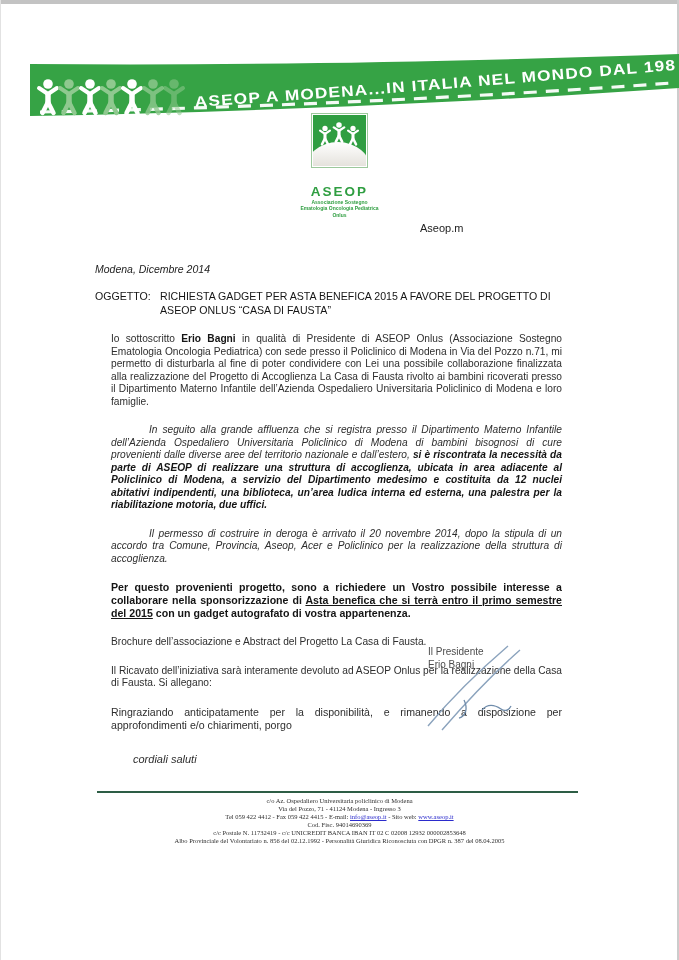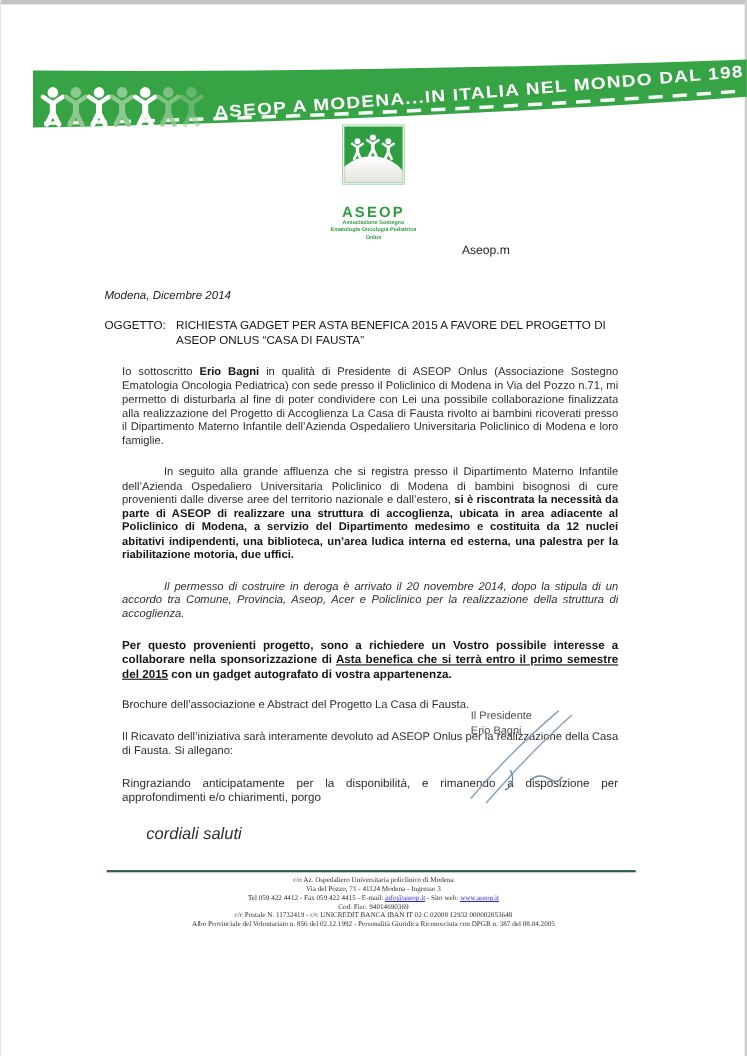--- a/index.html
+++ b/index.html
@@ -16,26 +16,26 @@
   #logo .subtitle{font-size:5px;line-height:6.3px;font-weight:bold;color:#2f9e41;}
 
   #letter{position:absolute;left:95px;top:222px;width:483px;font-size:10.2px;line-height:12.5px;}
   .salutation{margin:0 0 0 325px;font-size:11px;line-height:13px;color:#222;}
   .dateline{margin-top:28px;font-style:italic;font-size:10.5px;line-height:13px;color:#222;}
   .subject{margin-top:13px;display:flex;font-weight:normal;font-size:10.6px;line-height:14px;color:#151515;}
   .subject .lbl{flex:0 0 65px;}
   .subject .txt{flex:1;}
   p.body{margin:16px;text-align:justify;}
   .mt-p1{margin-top:17px;}
-  .mt-p2{margin-top:13px;text-indent:38px;}
+  .mt-p2{margin-top:13px;text-indent:38px;font-style:italic;}
   .ital{font-style:italic;text-indent:38px;}
   .mt-p4{margin-top:4px;font-weight:bold;color:#151515;font-size:10.6px;line-height:13px;}
   .mt-p5{margin-top:8px;}
   .mt-p6{margin-top:14px;font-size:10.6px;line-height:13.5px;}
-  .closing{margin-top:20px;margin-left:38px;font-style:italic;font-size:15px;}
+  .closing{margin-top:20px;margin-left:38px;font-style:italic;font-size:11px;}
   b{color:#151515;}
   .und{text-decoration:underline;}
 
   #sig-text{position:absolute;left:428px;top:646px;width:94px;text-align:left;
             font-size:10px;line-height:12.5px;color:#4d4d4d;}
   #sig-scribble{position:absolute;left:418px;top:640px;}
 
   #contacts{position:absolute;left:83px;top:725px;font-size:12.5px;line-height:16.5px;color:#1c1c1c;}
   #contacts .head{font-weight:bold;}
   #divider{position:absolute;left:97px;top:791px;width:481px;height:2px;background:#2d5d45;}

